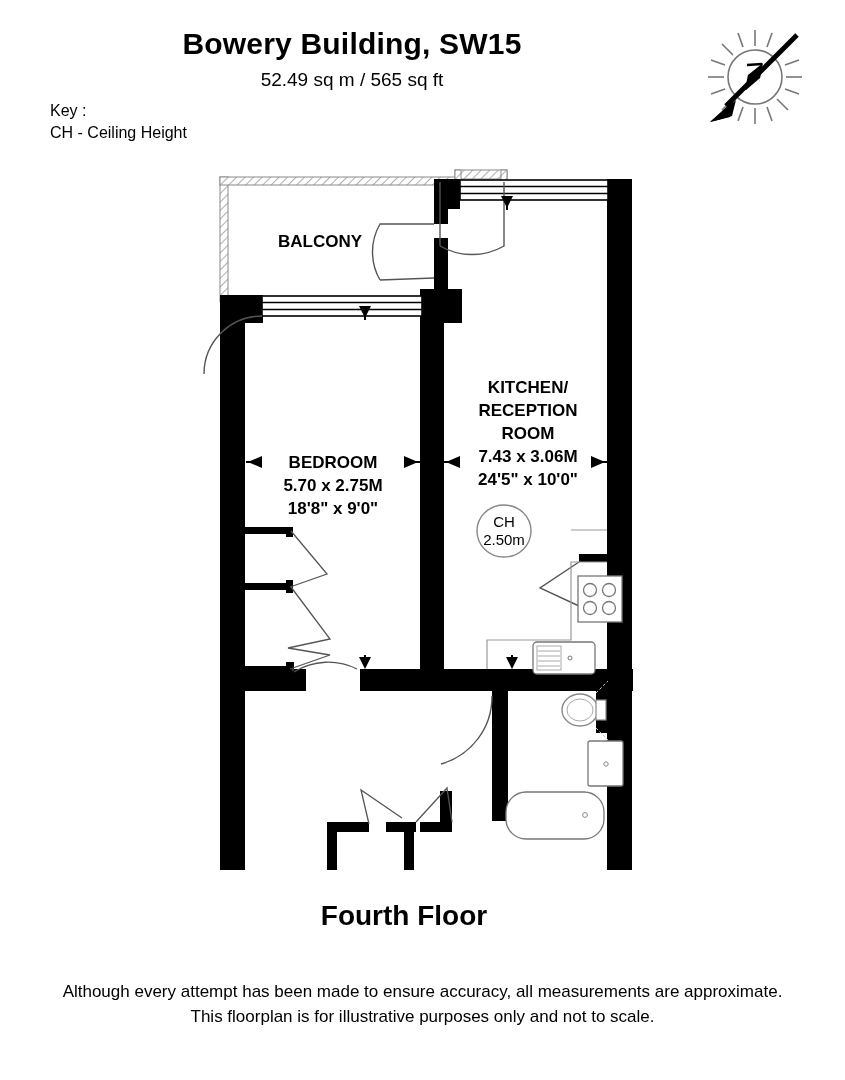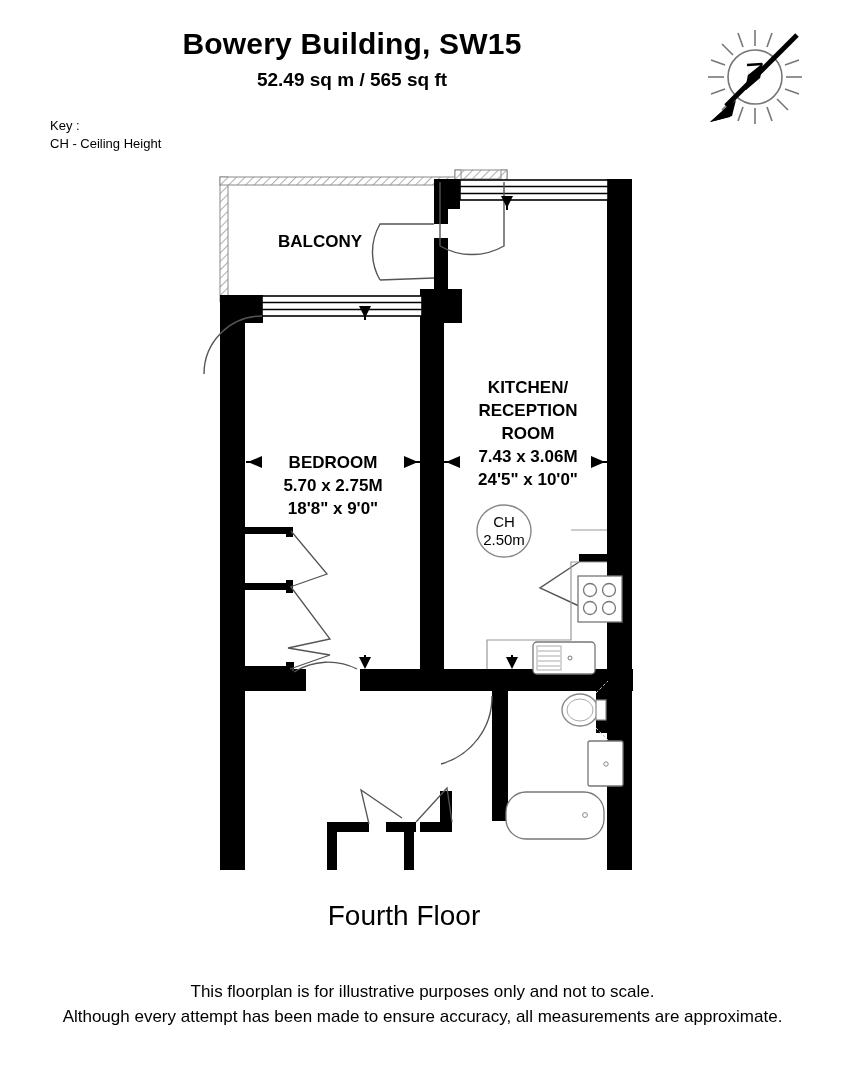--- a/index.html
+++ b/index.html
@@ -10,32 +10,32 @@
     color:#000000;
   }
   .abs{position:absolute;}
   
   #header{left:0;top:0;width:704px;text-align:center;}
   #title{
     font-size:30px;font-weight:bold;letter-spacing:.2px;
     margin-top:28px;line-height:1.05;
   }
   #subtitle{font-size:19px;font-weight:bold;margin-top:11px;}
-  #area{font-size:19px;font-weight:bold;margin-top:9px;}
-  
-  #key{left:50px;top:117px;font-size:13px;line-height:1.35;}
+  #area{font-size:19px;font-weight:normal;margin-top:9px;}
+  
+  #key{left:50px;top:100px;font-size:16px;line-height:1.35;}
   #key div{white-space:nowrap;}
   
   #compass{left:700px;top:22px;width:110px;height:110px;}
   
   #plan{left:0px;top:150px;width:845px;height:720px;}
   
   #floorlabel{
     left:0;top:900px;width:808px;text-align:center;
-    font-size:28px;font-weight:normal;
+    font-size:28px;font-weight:bold;
   }
   
   #disclaimer{
     left:0;top:980px;width:845px;text-align:center;
     font-size:17px;line-height:1.45;
   }
   #disclaimer div{white-space:nowrap;}
   svg{display:block;}
   text{font-family:"Liberation Sans","DejaVu Sans",sans-serif;}
 </style>
@@ -302,15 +302,15 @@
       <text x="528" y="335" text-anchor="middle" font-size="17" font-weight="bold">24'5" x 10'0"</text>
     </g>
 
   </g>
 </svg>
 </div>
 
 <div id="floorlabel" class="abs">Fourth Floor</div>
 
 <div id="disclaimer" class="abs">
+  <div>Although every attempt has been made to ensure accuracy, all measurements are approximate.</div>
   <div>This floorplan is for illustrative purposes only and not to scale.</div>
-  <div>Although every attempt has been made to ensure accuracy, all measurements are approximate.</div>
 </div>
 
 </body></html>

